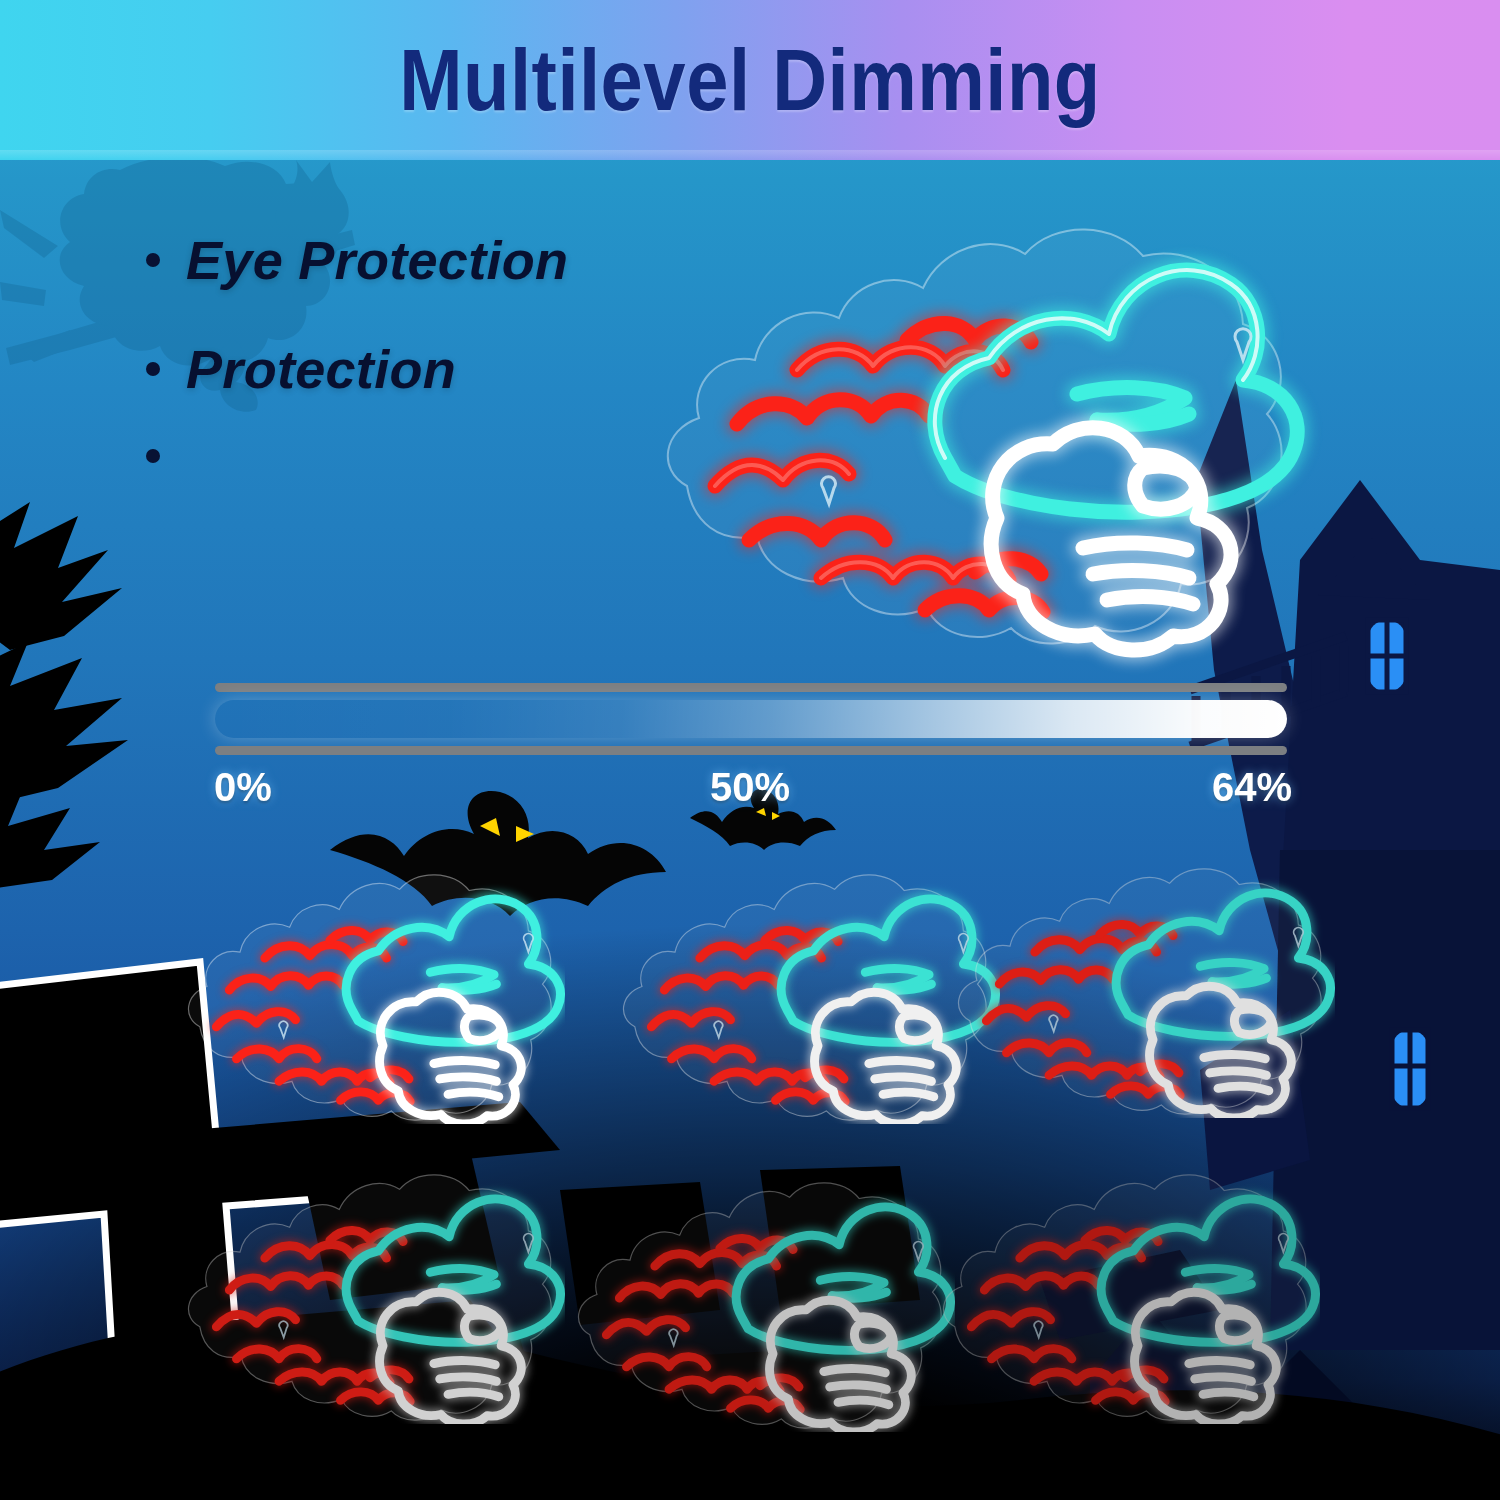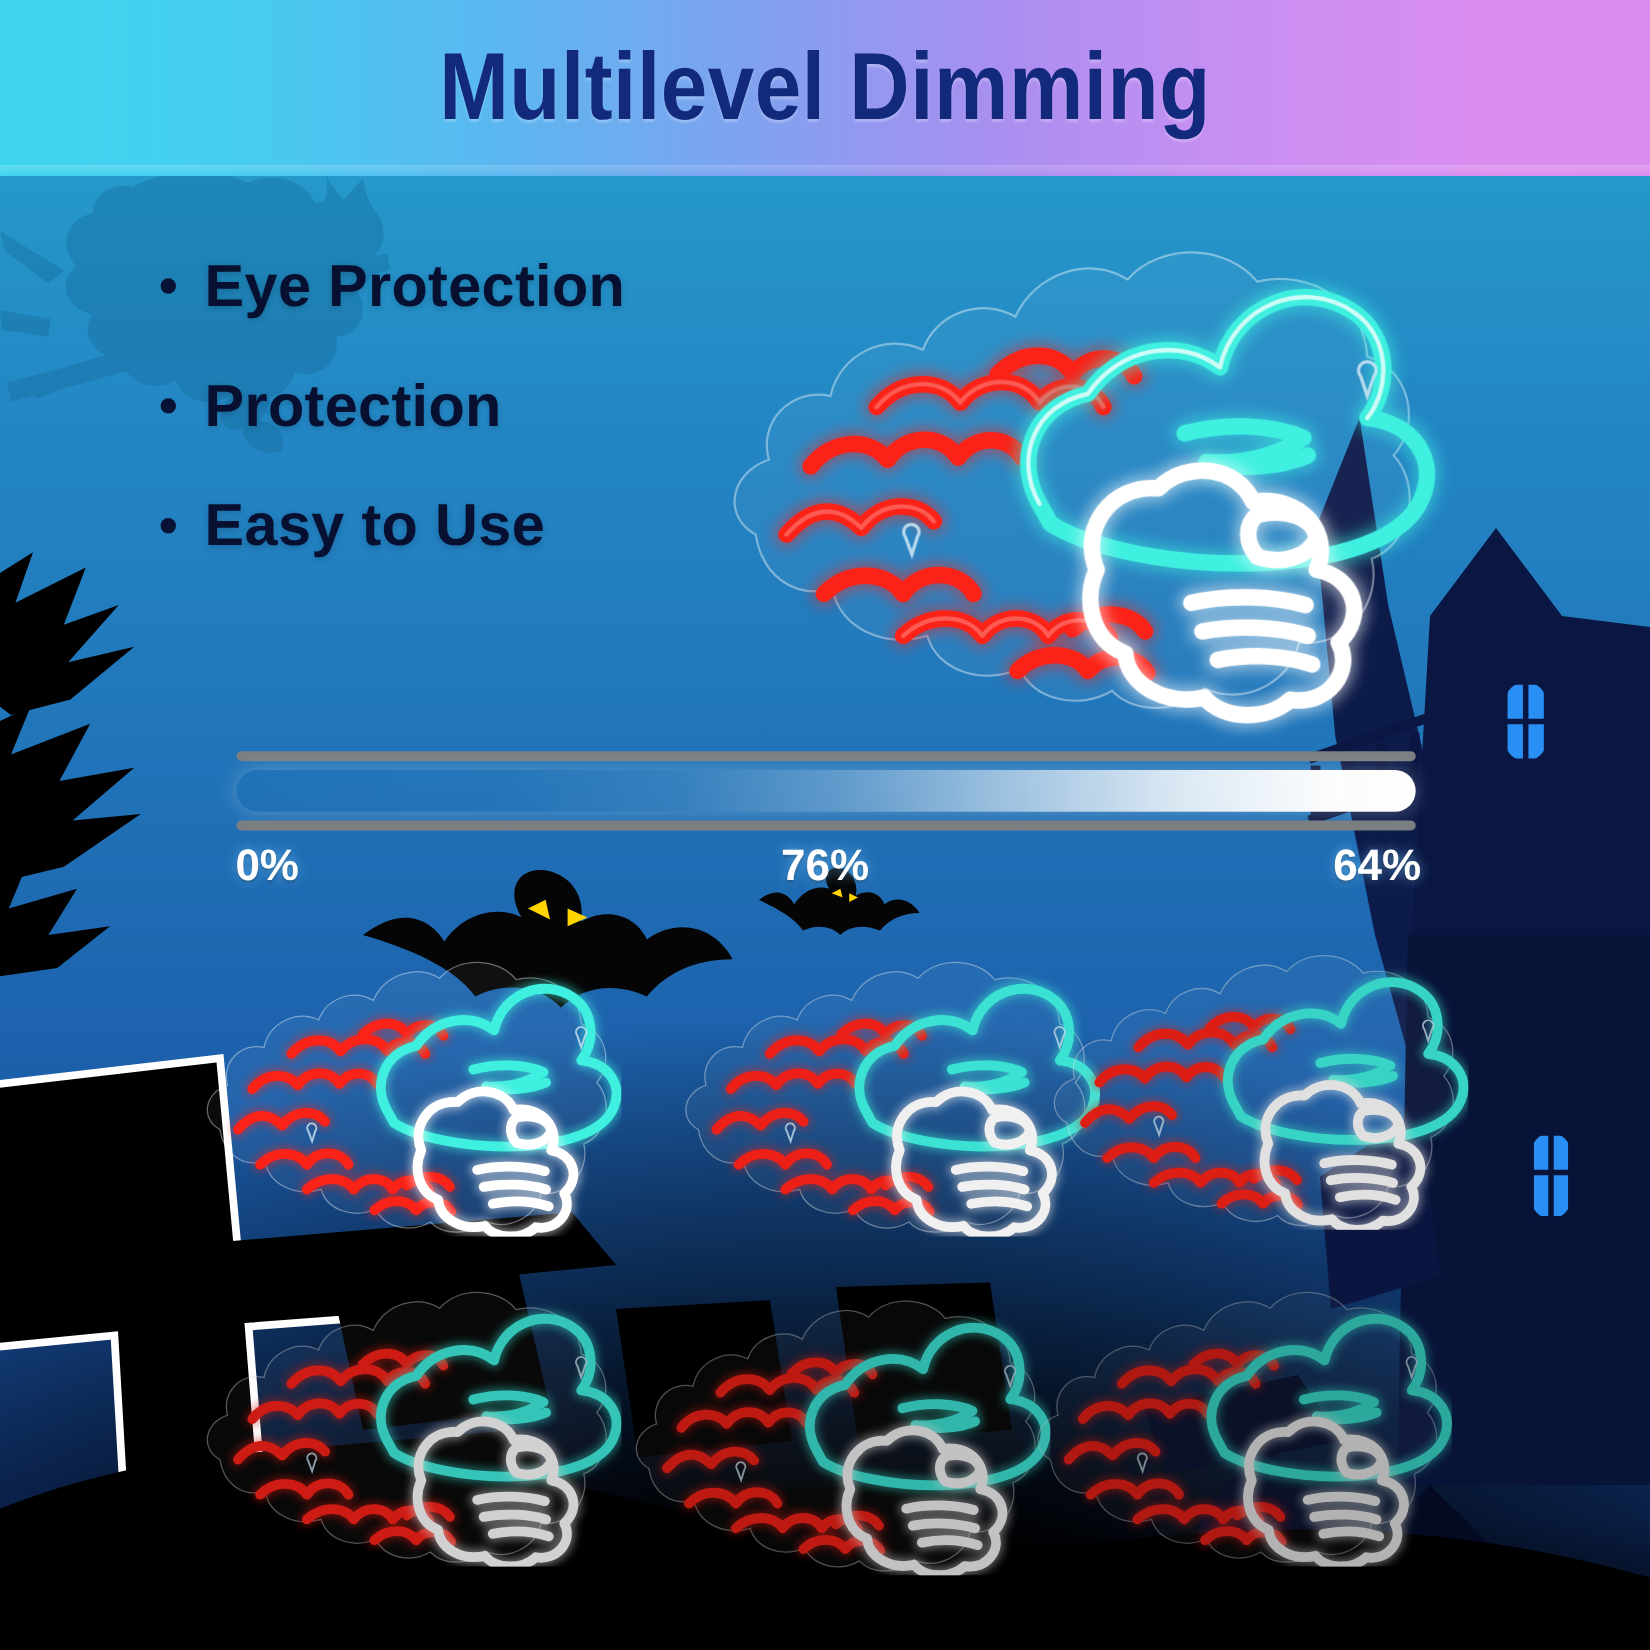--- a/index.html
+++ b/index.html
@@ -35,21 +35,21 @@
 
   
   #bullets{position:absolute;left:146px;top:232px;width:620px;}
   .bullet{display:flex;align-items:center;margin-bottom:52px;}
   .dot{
     width:14px;height:14px;border-radius:50%;background:#081234;
     margin-right:26px;flex:0 0 auto;
   }
   .btext{
     font-size:54px;font-weight:700;color:#071030;line-height:1.05;
-    letter-spacing:.3px;text-shadow:0 2px 6px rgba(0,0,0,.18);
+    letter-spacing:.3px;text-shadow:0 2px 6px rgba(0,0,0,.18);font-style:italic;
   }
 
   
   #slider{position:absolute;left:215px;top:683px;width:1072px;height:72px;}
   .rail{position:absolute;left:0;width:1072px;height:9px;background:#7c7f82;border-radius:5px;}
   .rail.top{top:0;}
   .rail.bot{bottom:0;}
   #fill{
     position:absolute;left:0;top:17px;width:1072px;height:38px;border-radius:19px;
     background:linear-gradient(90deg,
@@ -186,32 +186,31 @@
     <div class="bullet">
       <span class="dot" title="•"></span>
       <span class="btext">Eye Protection</span>
     </div>
     <div class="bullet">
       <span class="dot" title="•"></span>
       <span class="btext">Protection</span>
     </div>
     <div class="bullet">
       <span class="dot" title="•"></span>
-      <span class="btext">Easy to Use</span>
     </div>
   </div>
 
   <div id="slider">
     <div class="rail top"></div>
     <div id="fill"></div>
     <div class="rail bot"></div>
   </div>
   <div id="ticks">
     <span class="tick t0">0%</span>
-    <span class="tick t50">76%</span>
+    <span class="tick t50">50%</span>
     <span class="tick t100">64%</span>
   </div>
 
   <div class="sign" style="left:645px;top:218px;width:660px;height:432px;opacity:1;">
     <svg viewBox="0 0 660 432">
       <path class="glass" d="M42 268 C12 252 18 212 54 200 C44 166 74 134 110 142
         C118 104 160 84 194 100 C206 66 248 52 278 70 C296 30 346 14 380 36
         C410 2 470 4 498 38 C546 26 596 58 598 106 C636 118 648 166 622 196
         C648 224 638 276 602 290 C612 330 578 372 536 366 C528 404 484 424 450 408
         C430 430 386 432 366 410 C336 428 294 418 282 390 C246 406 206 390 198 360

